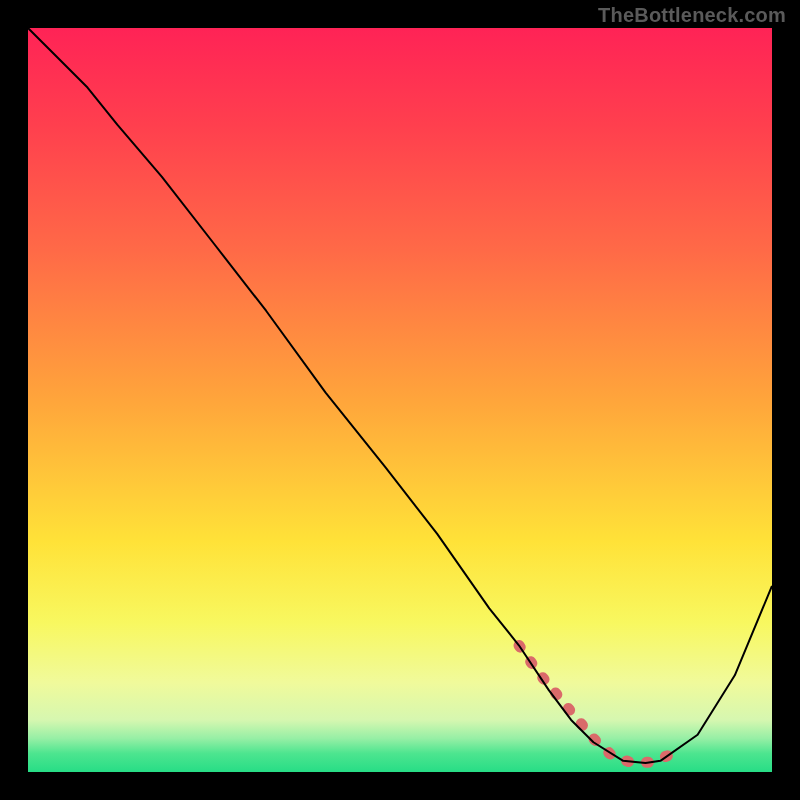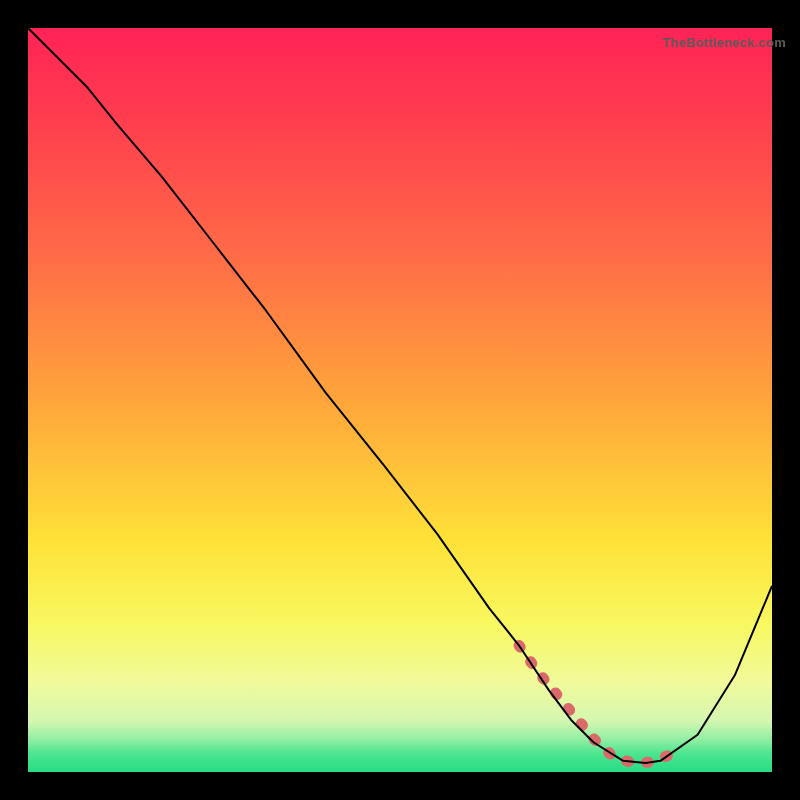--- a/index.html
+++ b/index.html
@@ -14,25 +14,24 @@
   .container {
     position: relative;
     width: 800px;
     height: 800px;
   }
   .watermark {
     position: absolute;
     top: 4px;
     right: 14px;
     color: #5a5a5a;
-    font-size: 13px;
+    font-size: 20px;
     font-weight: 600;
     letter-spacing: 0.2px;
     z-index: 3;
-    margin-top: 31px;
   }
   .plot-area {
     
     position: absolute;
     left: 28px;
     top: 28px;
     width: 744px;
     height: 744px;
     overflow: hidden;
   }

